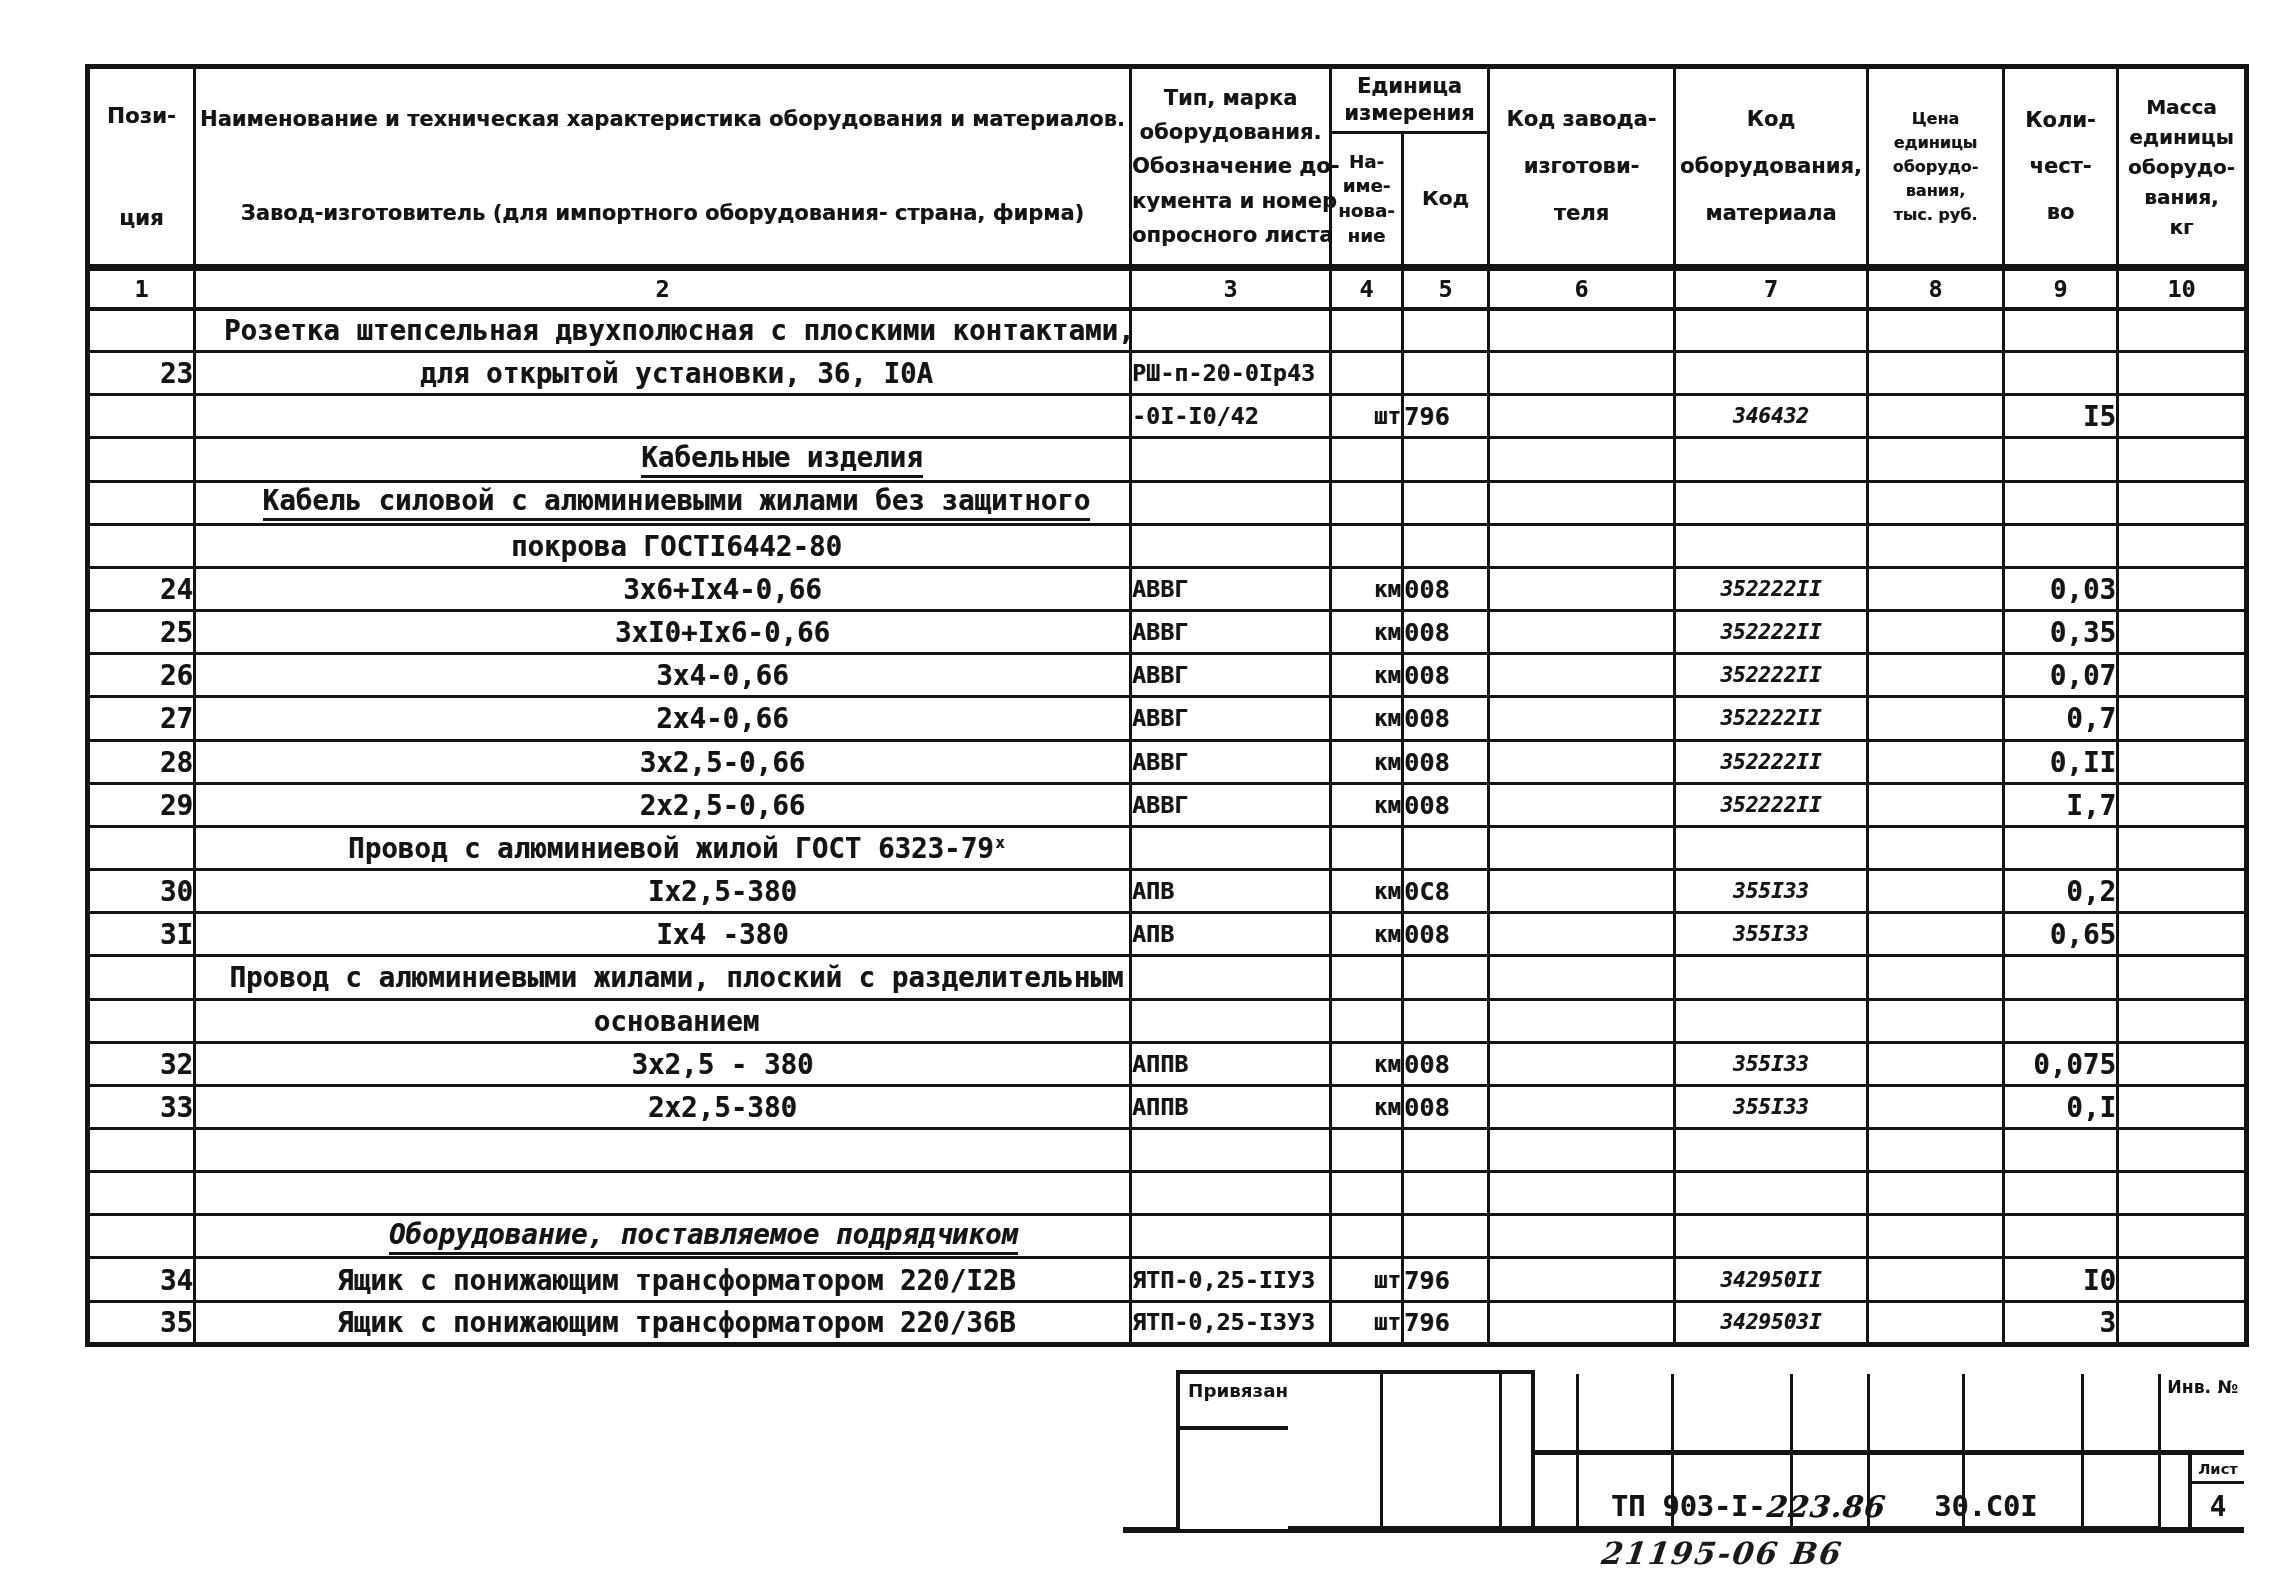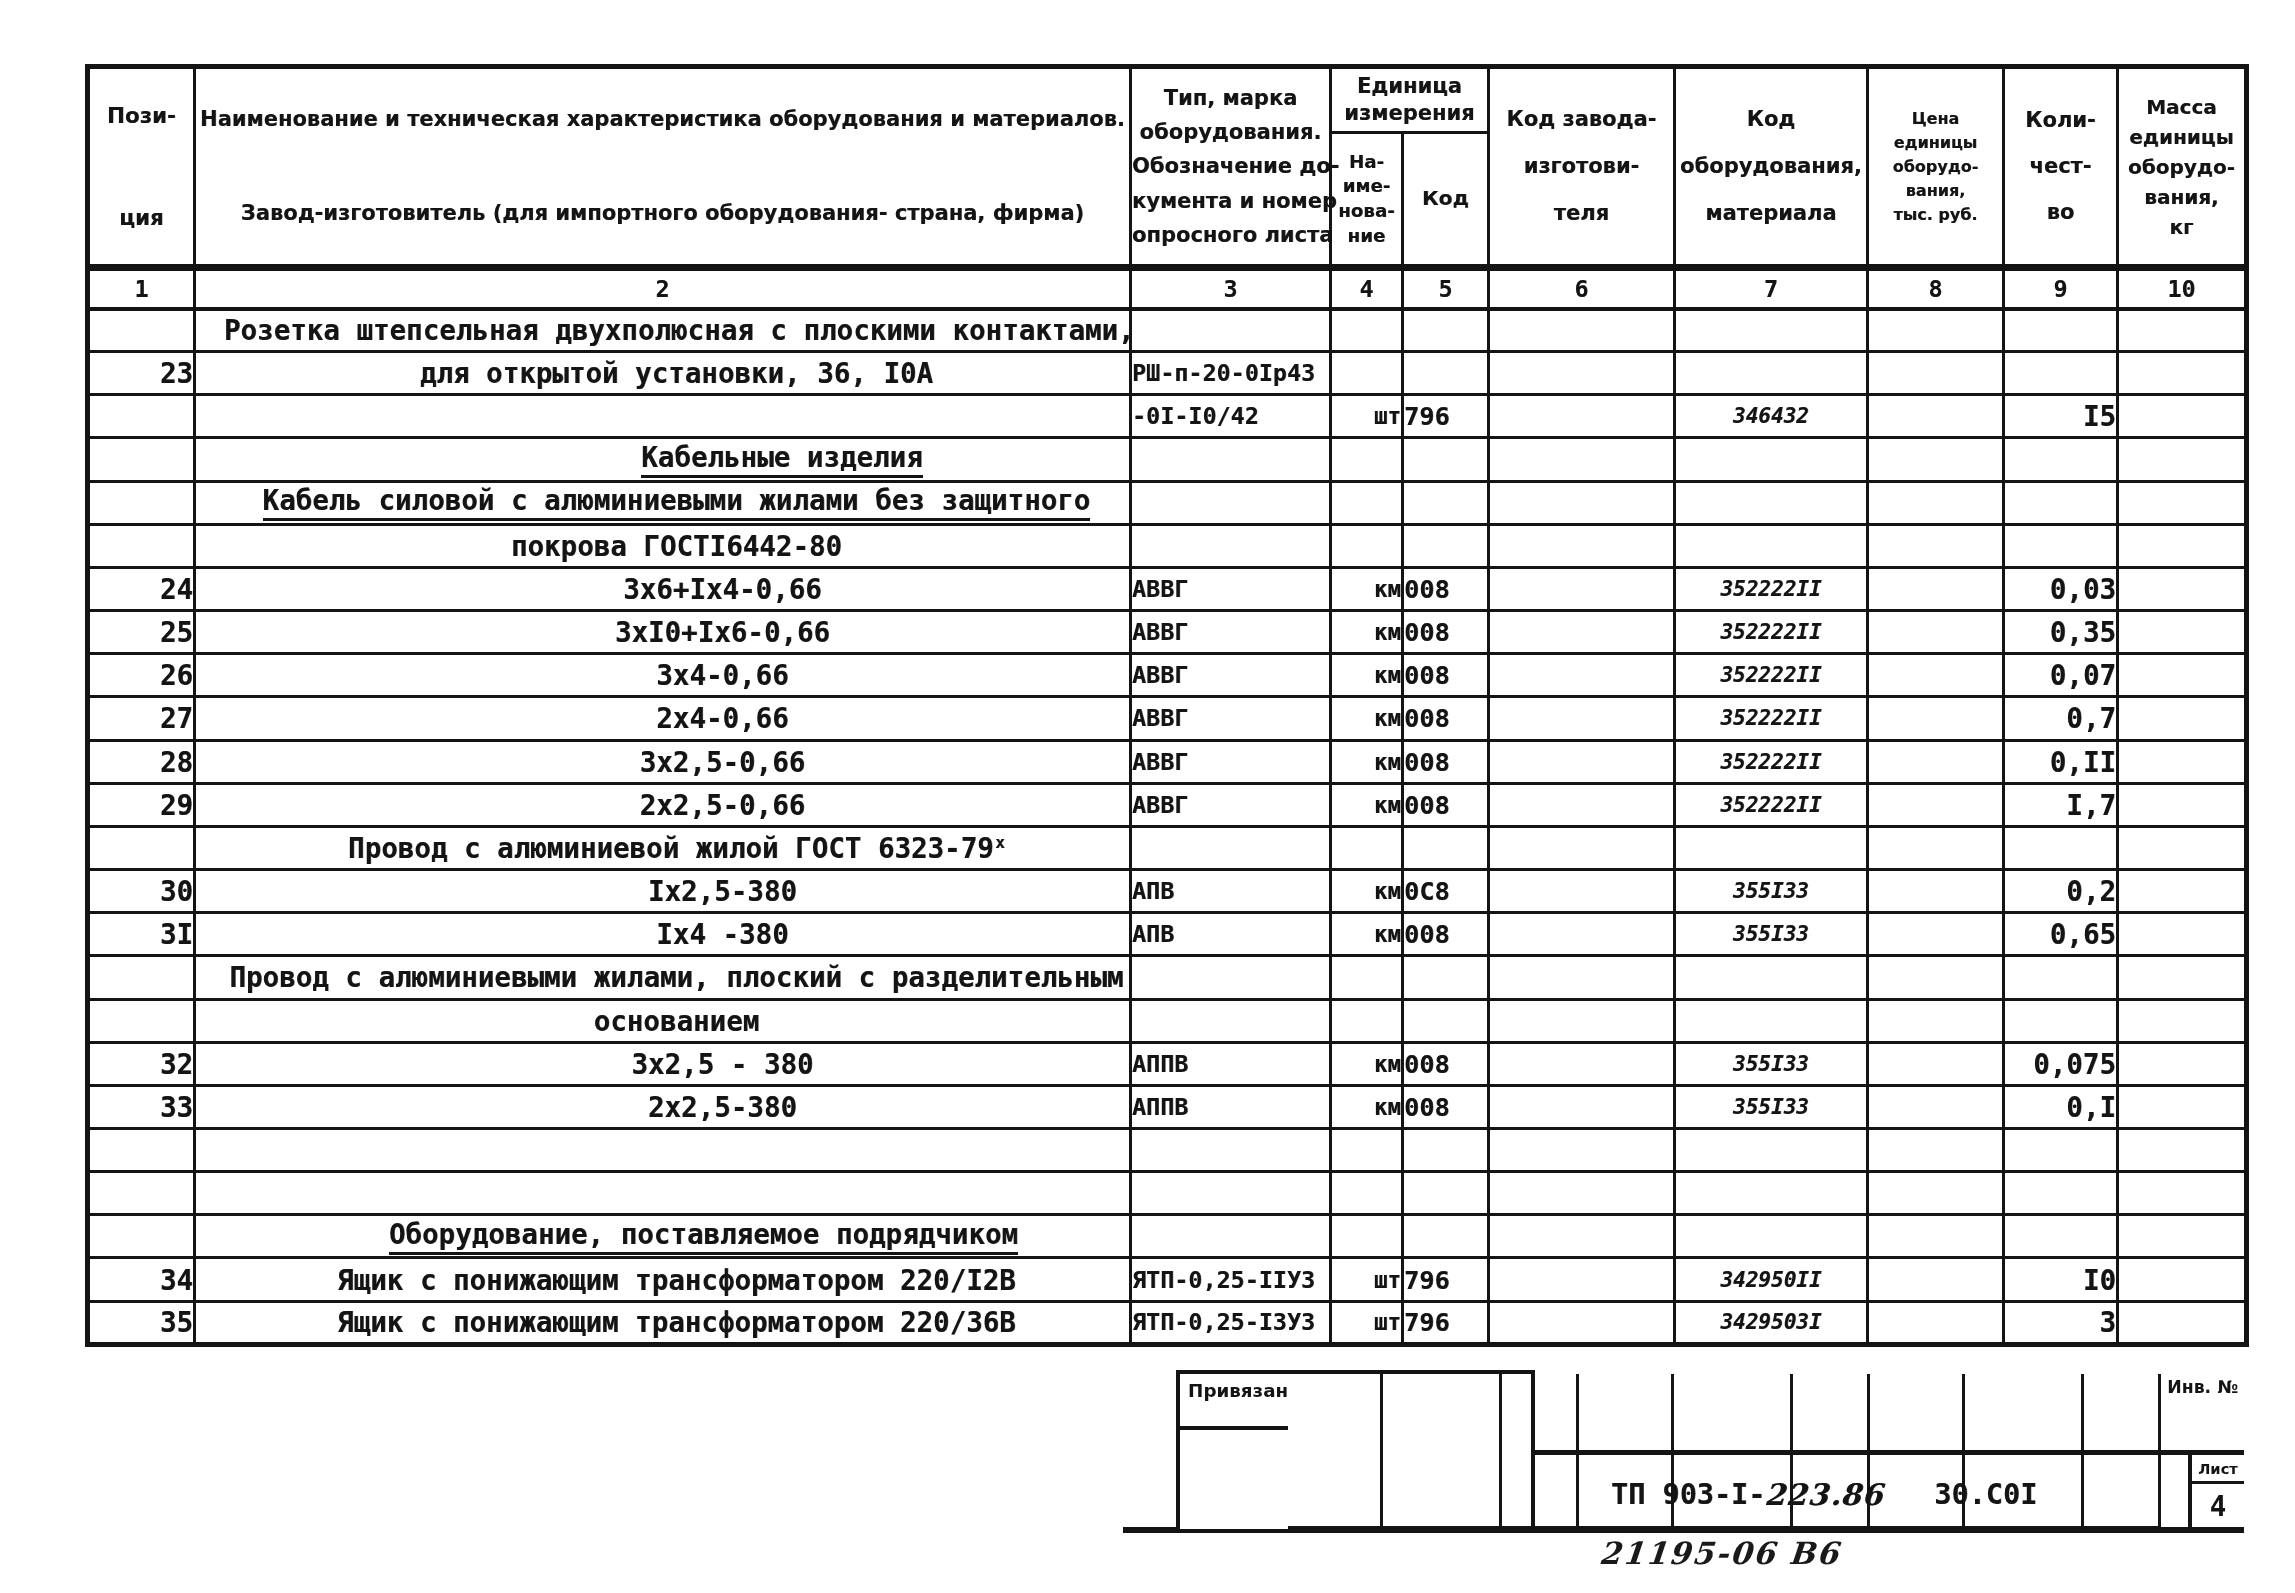--- a/index.html
+++ b/index.html
@@ -67,21 +67,21 @@
   td.c-name{text-align:center;}
   td.c-type{font-size:23.4px;text-align:left;padding-left:4.1px;}
   td.c-unit{font-size:22.4px;text-align:right;}
   td.c-code{font-size:25.4px;text-align:left;padding-left:6.1px;}
   td.c-eq{font-size:21px;text-align:center;font-style:italic;}
   td.c-qty{text-align:right;padding-right:11.2px;}
   .nm{display:inline-block;}
   .nm.plain{margin-left:28px;}
   .nm.size{margin-left:120px;}
   .nm.center{margin-left:239px;}
-  .nm.section{margin-left:82px;}
+  .nm.section{margin-left:82px;font-style:italic;}
   .nm.ul{border-bottom:3.6px solid #141414;padding-bottom:2.5px;}
   .nm sup{font-size:0.58em;vertical-align:super;margin-left:1.5px;}
   
   .stamp{
     position:absolute;left:1176px;top:1370px;width:359px;height:163px;
     border:4.6px solid #141414;box-sizing:border-box;
     display:flex;flex-direction:row;
   }
   .s-title{
     height:46px;border-bottom:4.1px solid #141414;
@@ -99,21 +99,21 @@
     font:700 17.3px "DejaVu Sans", sans-serif;
     padding:3.1px 0 0 6.1px;box-sizing:border-box;
   }
   
   .tstrip{
     position:absolute;left:1535px;top:1450px;width:709px;height:83px;
     border-top:5.6px solid #141414;border-bottom:6.1px solid #141414;
     box-sizing:border-box;
   }
   .docnum{
-    position:absolute;left:76px;top:4px;height:71px;
+    position:absolute;left:76px;top:16px;height:71px;
     display:flex;align-items:center;
     font:700 28.5px "DejaVu Sans Mono", monospace;
     text-shadow:0.5px 0 0 rgba(0,0,0,.55);
   }
   .dn-hand{
     font:italic 700 29.5px "DejaVu Serif", serif;
     letter-spacing:1px;transform:skewX(-6deg);
     margin-left:2px;
   }
   .dn-suf{margin-left:48px;}

